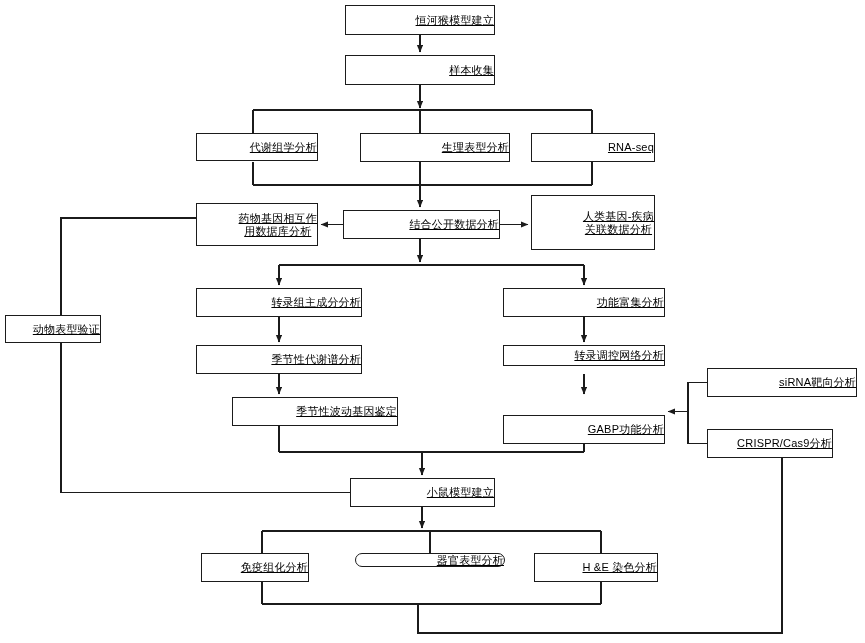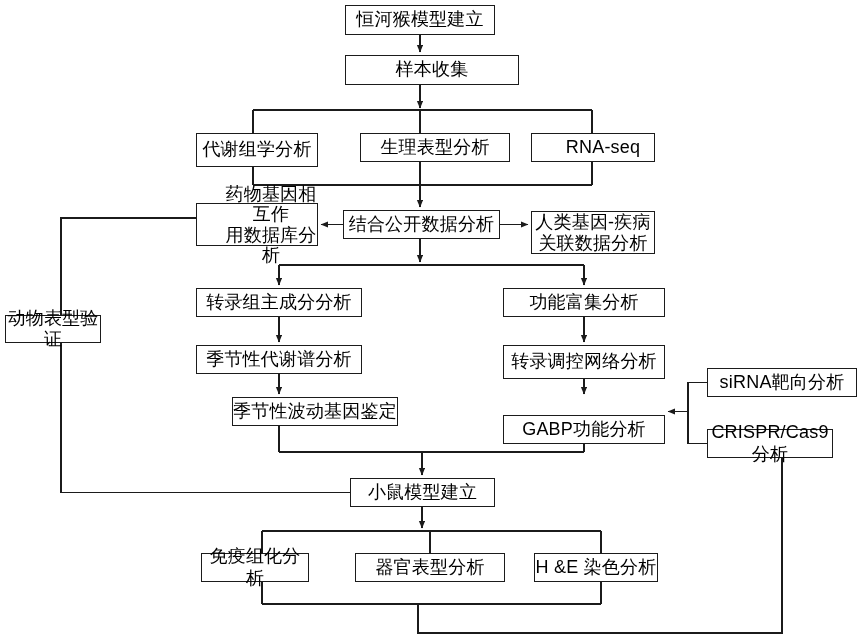--- a/index.html
+++ b/index.html
@@ -25,26 +25,27 @@
     height: 643px;
   }
   .node {
     position: absolute;
     box-sizing: border-box;
     border: 1.5px solid #1b1b1b;
     background: #ffffff;
     color: #000000;
     display: flex;
     align-items: center;
-    justify-content: center;
+    justify-content: flex-end;
     text-align: center;
     line-height: 1.18;
-    font-size: 18px;
+    font-size: 11px;
     letter-spacing: 0.2px;
     z-index: 2;
+    text-decoration: underline;
   }
   .node.two-line { line-height: 1.12; }
   .node .lbl { display: block; white-space: pre-line; }
 </style>
 </head>
 <body>
 
 <div id="canvas">
 
   <svg id="edges" viewBox="0 0 865 643" xmlns="http://www.w3.org/2000/svg">
@@ -106,46 +107,46 @@
       <path d="M262,604 L601,604"></path>
       <path d="M418,604 L418,633 L782,633 L782,458"></path>
 
     </g>
   </svg>
 
   <div class="node" style="left:345px; top:5px; width:150px; height:30px;">
     <span class="lbl">恒河猴模型建立</span>
   </div>
 
-  <div class="node" style="left:345px; top:55px; width:174px; height:30px;">
+  <div class="node" style="left:345px; top:55px; width:150px; height:30px;">
     <span class="lbl">样本收集</span>
   </div>
 
-  <div class="node" style="left:196px; top:133px; width:122px; height:34px;">
+  <div class="node" style="left:196px; top:133px; width:122px; height:28px;">
     <span class="lbl">代谢组学分析</span>
   </div>
 
   <div class="node" style="left:348px; top:133px; width:150px; height:29px;margin-left:12px;">
     <span class="lbl">生理表型分析</span>
   </div>
 
   <div class="node" style="left:531px; top:133px; width:124px; height:29px;padding-left:20px;">
     <span class="lbl">RNA-seq</span>
   </div>
 
   <div class="node two-line" style="left:196px; top:203px; width:122px; height:43px;padding-left:28px;">
     <span class="lbl">药物基因相互作
 用数据库分析</span>
   </div>
 
   <div class="node" style="left:343px; top:210px; width:157px; height:29px;">
     <span class="lbl">结合公开数据分析</span>
   </div>
 
-  <div class="node two-line" style="left:531px; top:211px; width:124px; height:43px;">
+  <div class="node two-line" style="left:531px; top:195px; width:124px; height:55px;">
     <span class="lbl">人类基因-疾病
 关联数据分析</span>
   </div>
 
   <div class="node" style="left:5px; top:315px; width:96px; height:28px;">
     <span class="lbl">动物表型验证</span>
   </div>
 
   <div class="node" style="left:196px; top:345px; width:166px; height:29px;">
     <span class="lbl">季节性代谢谱分析</span>
@@ -156,21 +157,21 @@
   </div>
 
   <div class="node" style="left:196px; top:397px; width:166px; height:29px;margin-left:36px;">
     <span class="lbl">季节性波动基因鉴定</span>
   </div>
 
   <div class="node" style="left:503px; top:288px; width:162px; height:29px;">
     <span class="lbl">功能富集分析</span>
   </div>
 
-  <div class="node" style="left:503px; top:345px; width:162px; height:34px;">
+  <div class="node" style="left:503px; top:345px; width:162px; height:21px;">
     <span class="lbl">转录调控网络分析</span>
   </div>
 
   <div class="node" style="left:503px; top:415px; width:162px; height:29px;">
     <span class="lbl">GABP功能分析</span>
   </div>
 
   <div class="node" style="left:707px; top:368px; width:150px; height:29px;">
     <span class="lbl">siRNA靶向分析</span>
   </div>
@@ -180,21 +181,21 @@
   </div>
 
   <div class="node" style="left:350px; top:478px; width:145px; height:29px;">
     <span class="lbl">小鼠模型建立</span>
   </div>
 
   <div class="node" style="left:201px; top:553px; width:108px; height:29px;">
     <span class="lbl">免疫组化分析</span>
   </div>
 
-  <div class="node" style="left:355px; top:553px; width:150px; height:29px;">
+  <div class="node" style="left:355px; top:553px; width:150px; height:14px;border-radius:12px;">
     <span class="lbl">器官表型分析</span>
   </div>
 
   <div class="node" style="left:534px; top:553px; width:124px; height:29px;">
     <span class="lbl">H &amp;E 染色分析</span>
   </div>
 
 </div>
 
 </body></html>

